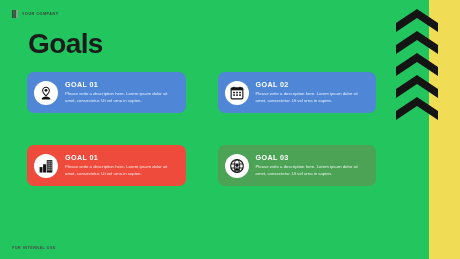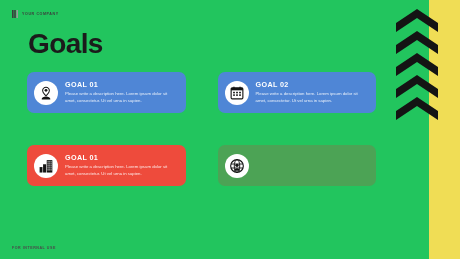--- a/index.html
+++ b/index.html
@@ -242,20 +242,24 @@
     <div class="card" style="background:#4CA355">
       <div class="icon-badge">
         <svg width="16" height="16" viewBox="0 0 24 24" xmlns="http://www.w3.org/2000/svg">
           <circle cx="12" cy="12" r="9.5" fill="none" stroke="#141414" stroke-width="1.7"></circle>
           <ellipse cx="12" cy="12" rx="4.1" ry="9.5" fill="none" stroke="#141414" stroke-width="1.4"></ellipse>
           <path d="M2.9 9h18.2 M2.9 15h18.2" stroke="#141414" stroke-width="1.4" fill="none"></path>
           <circle cx="12" cy="11" r="2.5" fill="#141414"></circle>
           <path d="M7.6 19.2c0-2.4 2-4 4.4-4s4.4 1.6 4.4 4z" fill="#141414"></path>
         </svg>
       </div>
+      <div class="card-body">
+        <div class="card-title">GOAL 03</div>
+        <div class="card-desc">Please write a description here. Lorem ipsum dolor sit amet, consectetur. Ut vel urna in sapien.</div>
+      </div>
     </div>
 
 
   </div>
 
   <div class="footer-note">FOR INTERNAL USE</div>
 
 </div>
 
 </body></html>

